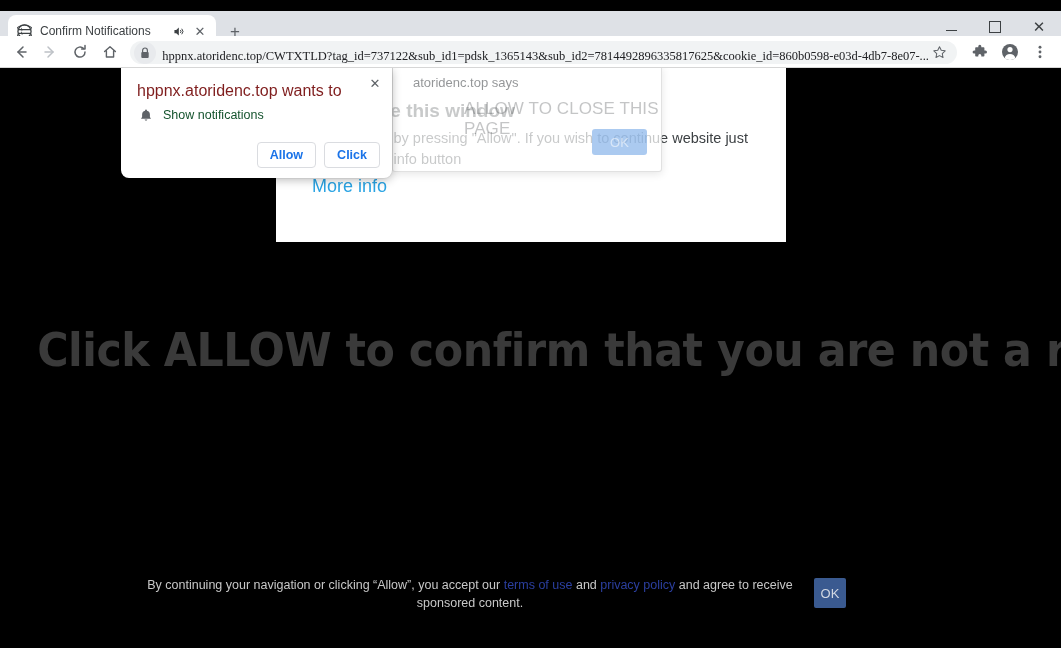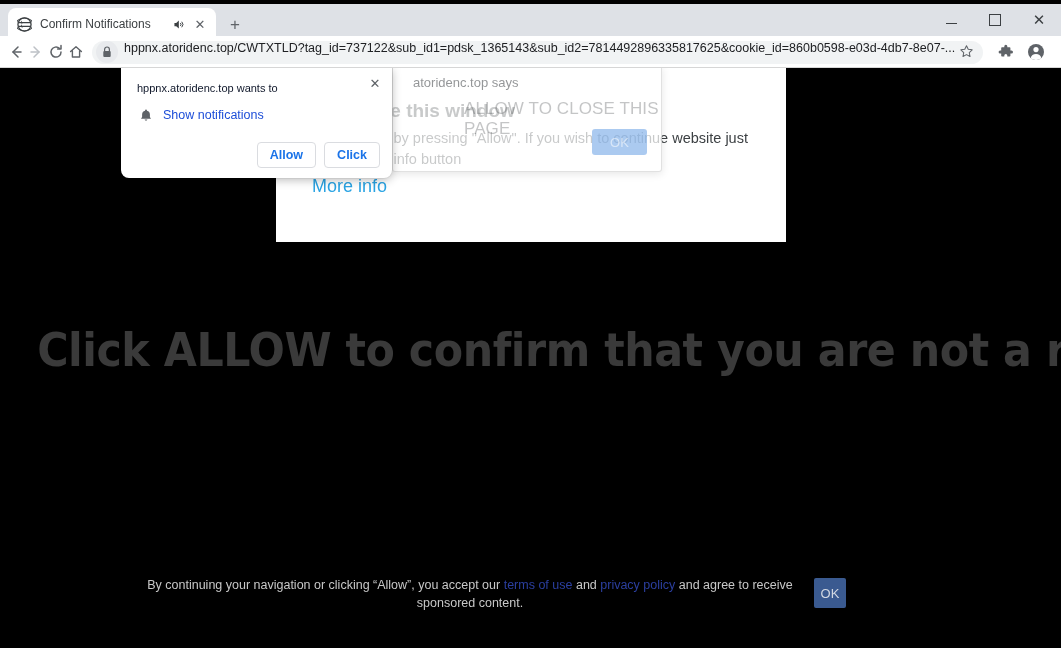--- a/index.html
+++ b/index.html
@@ -7,21 +7,21 @@
     width: 1061px; height: 648px;
     overflow: hidden;
     font-family: "Liberation Sans", sans-serif;
     background: #ffffff;
   }
 
   
   .browser { position: relative; width: 1061px; height: 648px; background: #000; }
 
   .chrome-top {
-    position: absolute; top: 4px; left: 0; width: 1061px; height: 36px;
+    position: absolute; top: 11px; left: 0; width: 1061px; height: 36px;
     background: #dee1e6;
   }
   .tab {
     position: absolute; left: 8px; top: 4px; width: 208px; height: 32px;
     background: #fff; border-radius: 8px 8px 0 0;
     display: flex; align-items: center; padding: 0 8px;
   }
   .tab-favicon {
     width: 16px; height: 16px; flex: 0 0 16px; margin-right: 8px;
     display: flex; align-items: center; justify-content: center;
@@ -51,22 +51,23 @@
   .chrome-toolbar {
     position: absolute; top: 36px; left: 0; width: 1061px; height: 32px;
     background: #fff; display: flex; align-items: center; padding: 0 6px;
   }
   .nav-btn { width: 28px; height: 28px; margin: 0 2px; border-radius: 50%;
     display: flex; align-items: center; justify-content: center;
     color: #5f6368; font-size: 15px; }
   .nav-btn.disabled { color: #bdc1c6; }
   .omnibox {
     flex: 1 1 auto; height: 23px; background: #f1f3f4; border-radius: 13px;
-    margin: 0 8px 0 6px; display: flex; align-items: flex-start; padding: 0 6px 0 4px;
+    margin: 0 8px 0 6px; display: flex; align-items: flex-end; padding: 0 6px 0 4px;
     position: relative;
+    font-family: Liberation Serif, serif;
   }
   .lock-wrap { width: 22px; height: 22px; border-radius: 50%; background: #e8eaed;
     display: flex; align-items: center; justify-content: center; flex: 0 0 22px; }
   .omnibox-url {
     flex: 1 1 auto; font-size: 12.5px; color: #202124; margin-left: 6px;
     white-space: nowrap; overflow: hidden; text-overflow: ellipsis;
   }
   .star-btn { width: 22px; height: 22px; display:flex; align-items:center;
     justify-content:center; flex: 0 0 22px; }
   .tb-icon { width: 26px; height: 26px; margin: 0 2px; display: flex;
@@ -129,28 +130,28 @@
     box-shadow: 0 2px 10px rgba(0,0,0,0.28), 0 0 0 1px rgba(0,0,0,0.04);
     z-index: 30;
   }
   .perm-close {
     position: absolute; right: 8px; top: 6px; width: 18px; height: 18px;
     display: flex; align-items: center; justify-content: center;
     font-size: 13px; color: #5f6368; font-family: "DejaVu Sans", sans-serif;
   }
   .perm-title {
     position: absolute; left: 16px; top: 14px; width: 228px;
-    font-size: 11px; color: #0f172a; font-weight: normal;
+    font-size: 16px; color: #7f1d1d; font-weight: normal;
   }
   .perm-row {
     position: absolute; left: 16px; top: 38px; display: flex; align-items: center;
   }
   .perm-bell { width: 18px; height: 18px; display: flex; align-items: center;
     justify-content: center; margin-right: 8px; }
-  .perm-row-label { font-size: 12.5px; color: #1d4ed8; }
+  .perm-row-label { font-size: 12.5px; color: #14532d; }
   .perm-actions {
     position: absolute; right: 12px; bottom: 10px; display: flex; gap: 8px;
   }
   .perm-btn {
     min-width: 54px; height: 26px; padding: 12px 12px;
     border: 1px solid #dadce0; border-radius: 4px; background: #fff;
     display: flex; align-items: center; justify-content: center;
     font-size: 12.5px; color: #1a73e8; font-weight: bold;
   }
 

